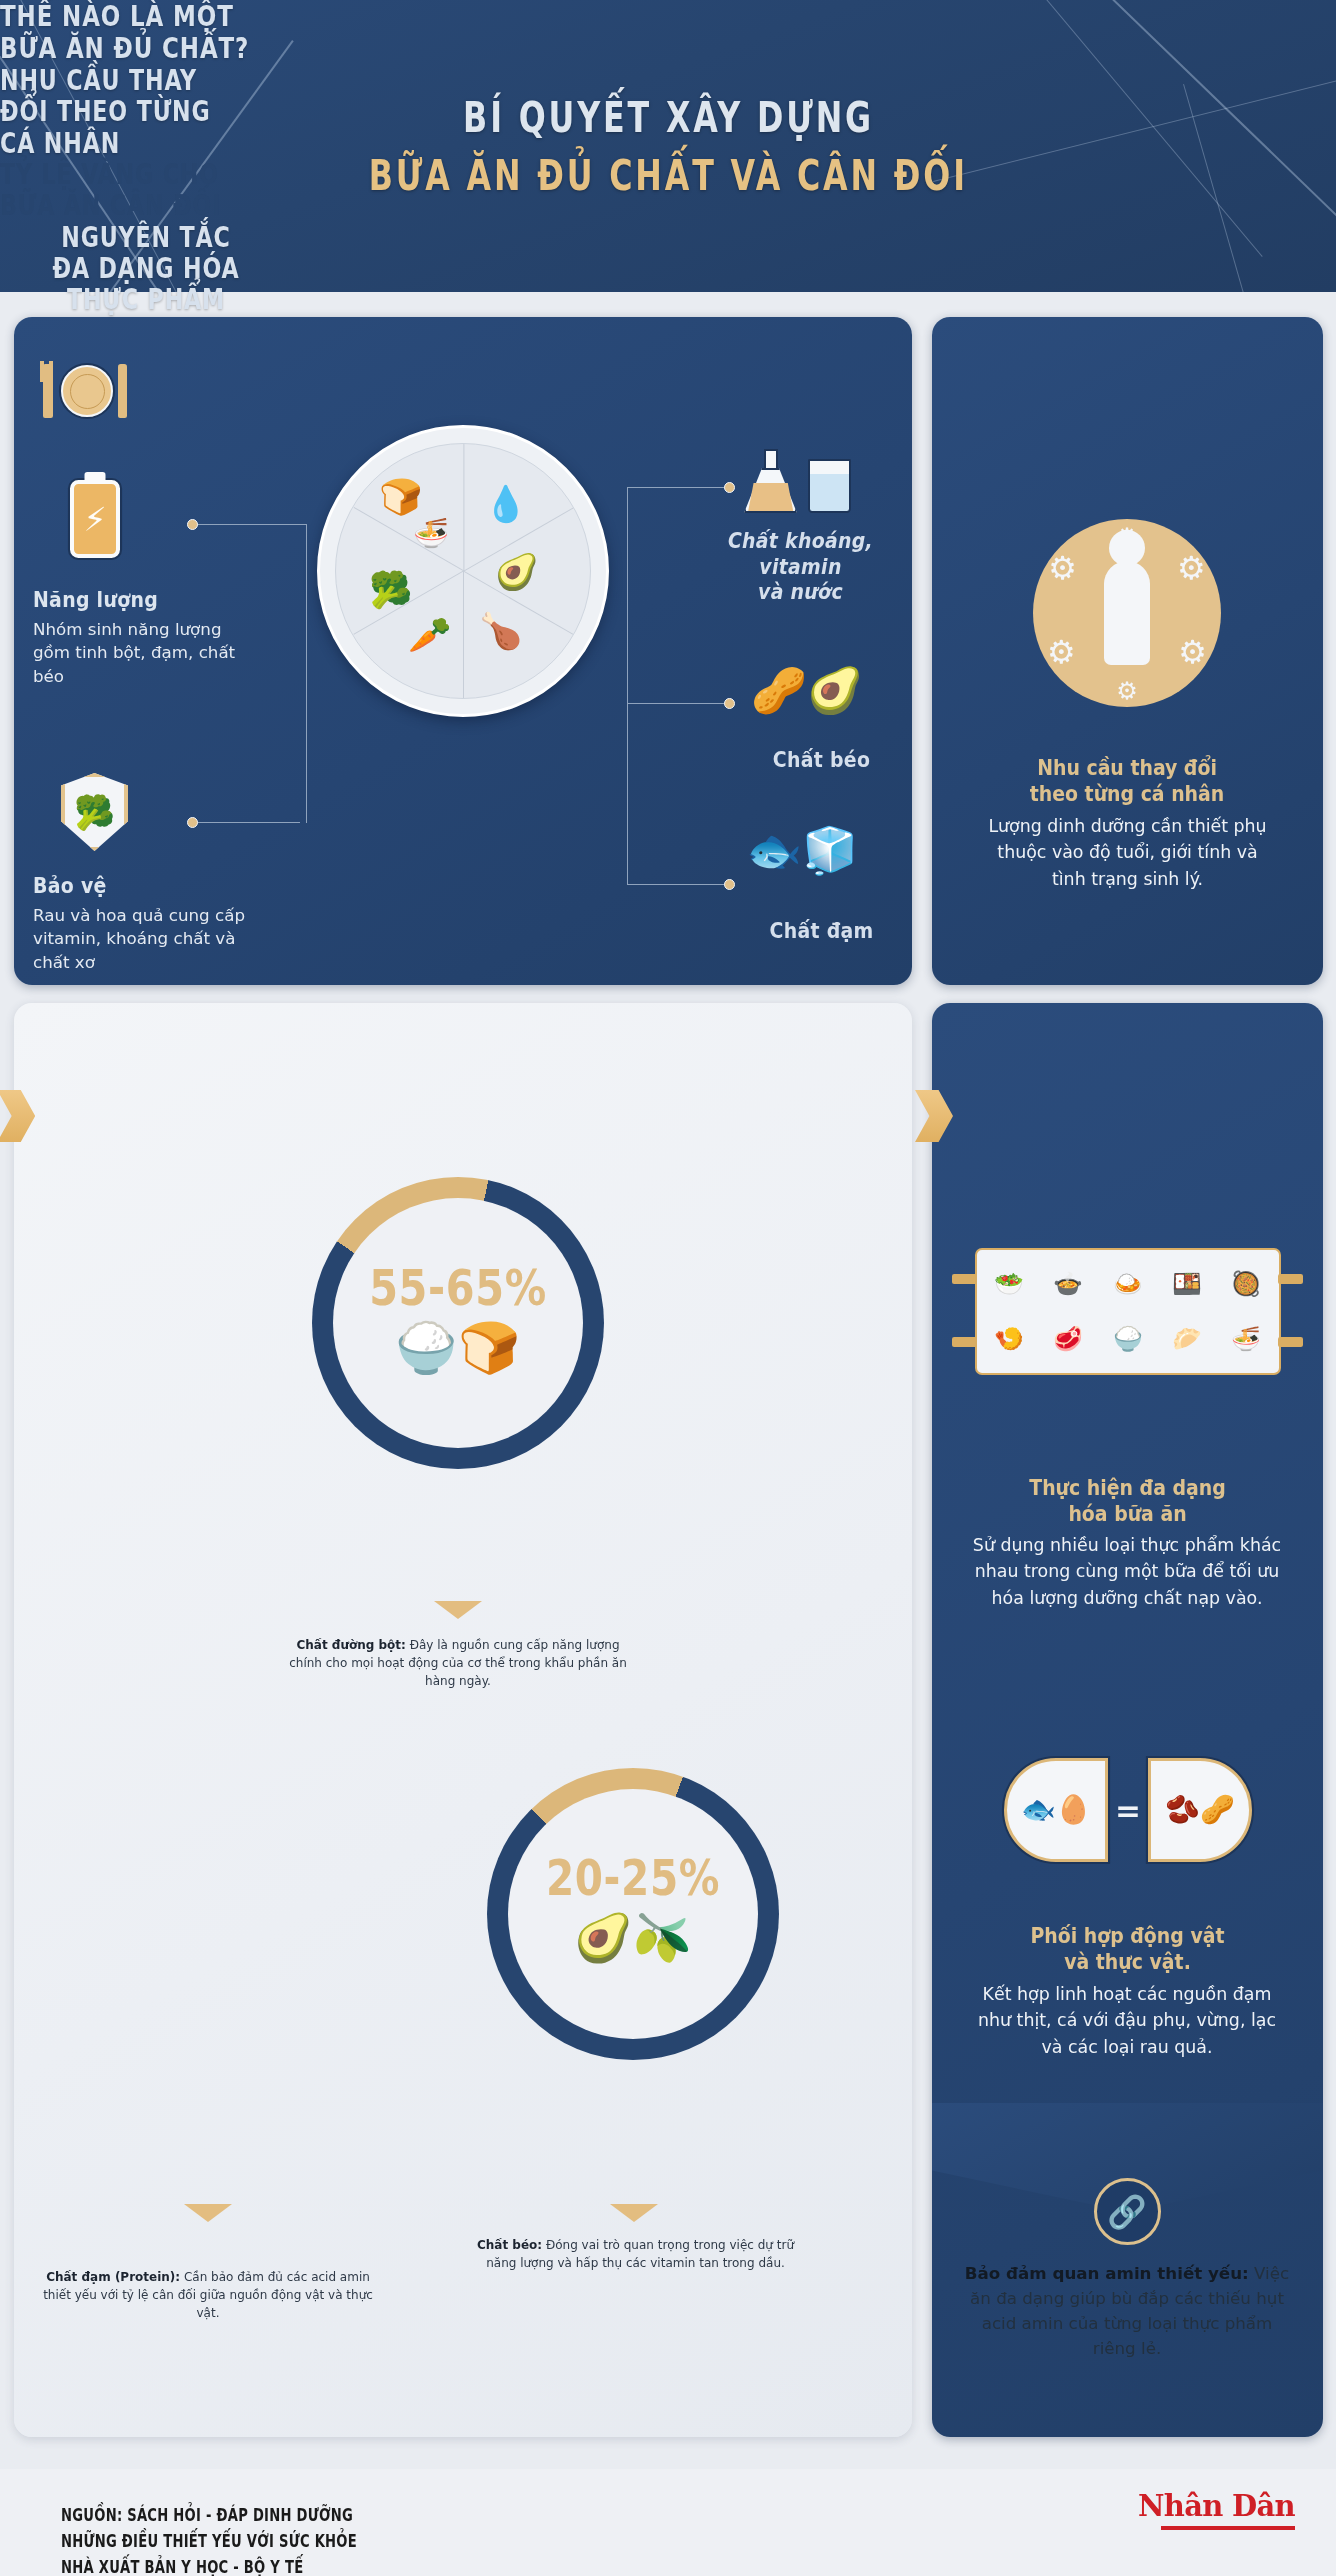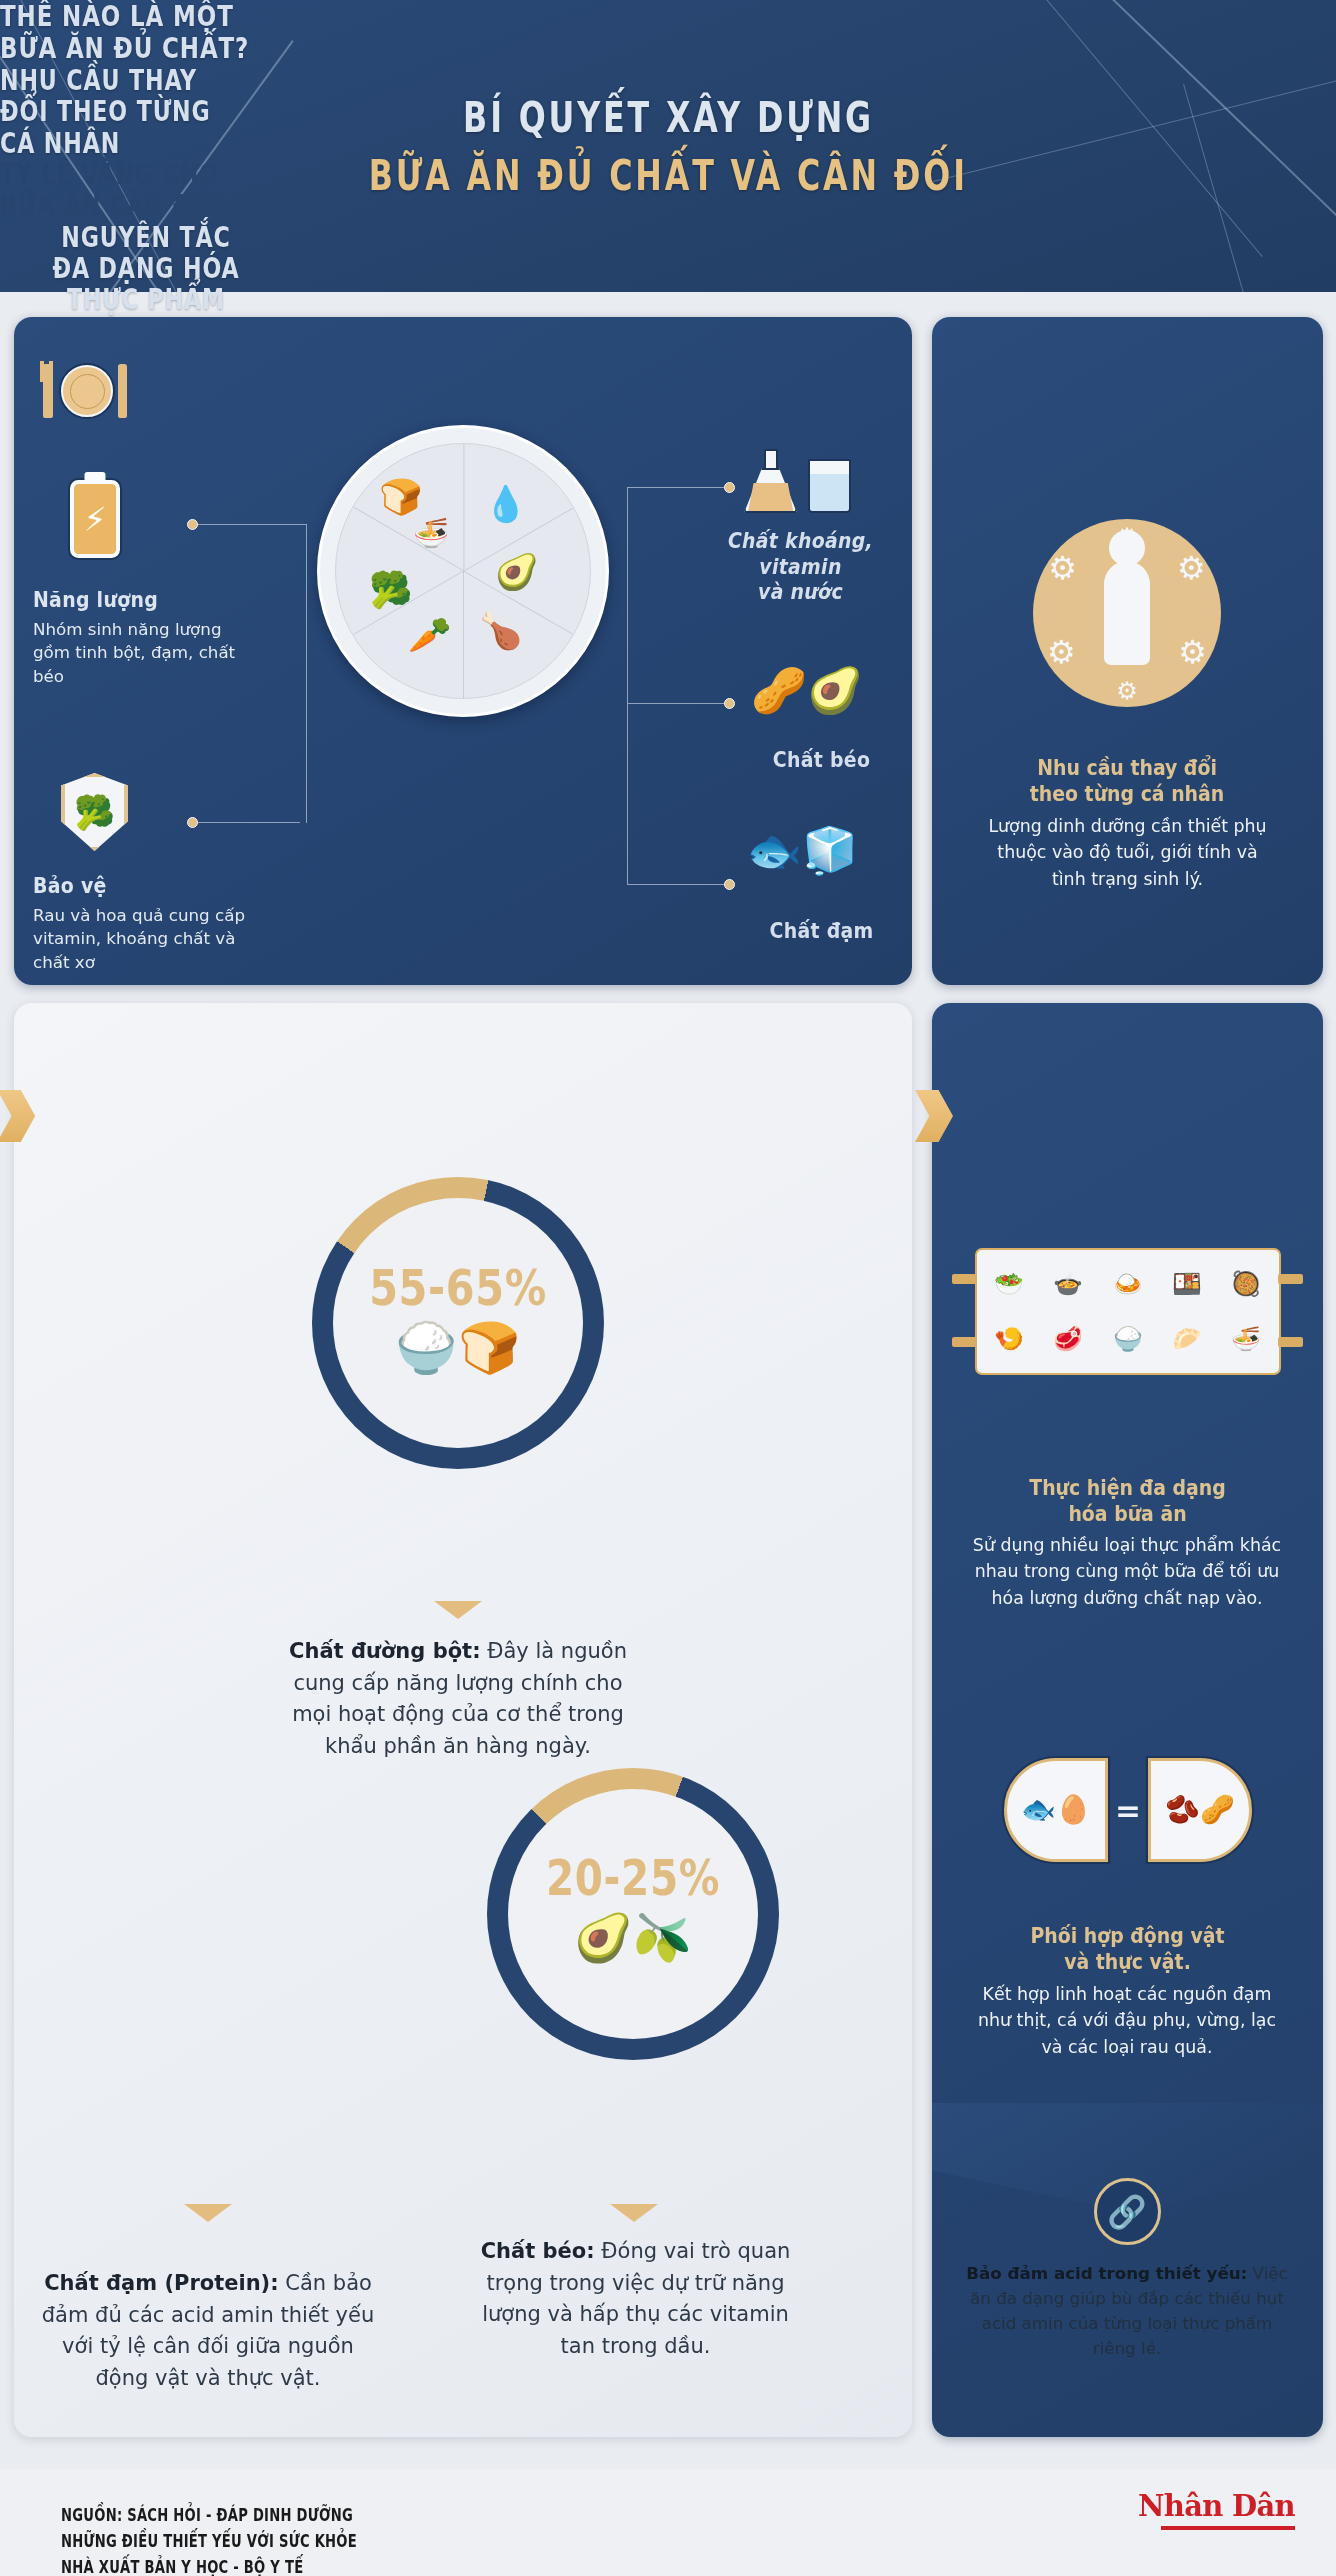--- a/index.html
+++ b/index.html
@@ -132,21 +132,21 @@
     position: absolute; width: 100%; text-align: center;
     font-family: "DejaVu Sans Condensed", "Liberation Sans Narrow", "Liberation Sans", sans-serif;
     font-weight: 700; color: #e0bc82; letter-spacing: 0.7px; transform: scaleX(.92);
   }
   .donut-food { position: absolute; width: 100%; text-align: center; }
   .arrow-down {
     position: absolute; width: 0; height: 0;
     border-left: 24px solid transparent; border-right: 24px solid transparent;
     border-top: 18px solid #e3bd80;
   }
-  .cap { position: absolute; text-align: center; font-size: 21px; line-height: 1.5; color: #2f3a48; }
+  .cap { position: absolute; text-align: center; font-size: 12px; line-height: 1.5; color: #2f3a48; }
   .cap b { font-weight: 700; color: #1c2430; }
 
   
   .table-img {
     position: absolute; background: #f2f4f8; border-radius: 7px;
     border: 2.1px solid #d9ad63; display: grid; grid-template-columns: repeat(5,1fr);
     align-items: center; justify-items: center; padding: 5.6px 2.8px;
   }
   .table-legs { position: absolute; height: 9.7px; background: #d9ad63; border-radius: 2.1px; }
   .equals-row { position: absolute; display: flex; align-items: center; justify-content: center; gap: 7px; }
@@ -382,21 +382,21 @@
 
   <div class="gold-head" style="position:absolute;left:973px;top:1923px;width:309px;">
     <div>Phối hợp động vật</div>
     <div>và thực vật.</div>
   </div>
   <div class="body-white" style="position:absolute;left:966px;top:1981px;width:322px;">Kết hợp linh hoạt các nguồn đạm như thịt, cá với đậu phụ, vừng, lạc và các loại rau quả.</div>
 
   <div class="banner-down" style="left:932px;top:2103px;width:391px;height:109px;"></div>
   <div class="link-circle" style="left:1094px;top:2178px;">🔗</div>
   <div class="cap-dark" style="left:962px;top:2261px;width:330px;">
-    <b>Bảo đảm acid trong thiết yếu:</b><span> Việc ăn đa dạng giúp bù đắp các thiếu hụt acid amin của từng loại thực phẩm riêng lẻ.</span>
+    <b>Bảo đảm quan amin thiết yếu:</b><span> Việc ăn đa dạng giúp bù đắp các thiếu hụt acid amin của từng loại thực phẩm riêng lẻ.</span>
   </div>
 
   <div class="footer">
     <div style="position:absolute;left:61px;top:33px;">
       <div class="src-line">NGUỒN: SÁCH HỎI - ĐÁP DINH DƯỠNG</div>
       <div class="src-line">NHỮNG ĐIỀU THIẾT YẾU VỚI SỨC KHỎE</div>
       <div class="src-line">NHÀ XUẤT BẢN Y HỌC - BỘ Y TẾ</div>
     </div>
   </div>
   <div class="brand">Nhân Dân</div>

